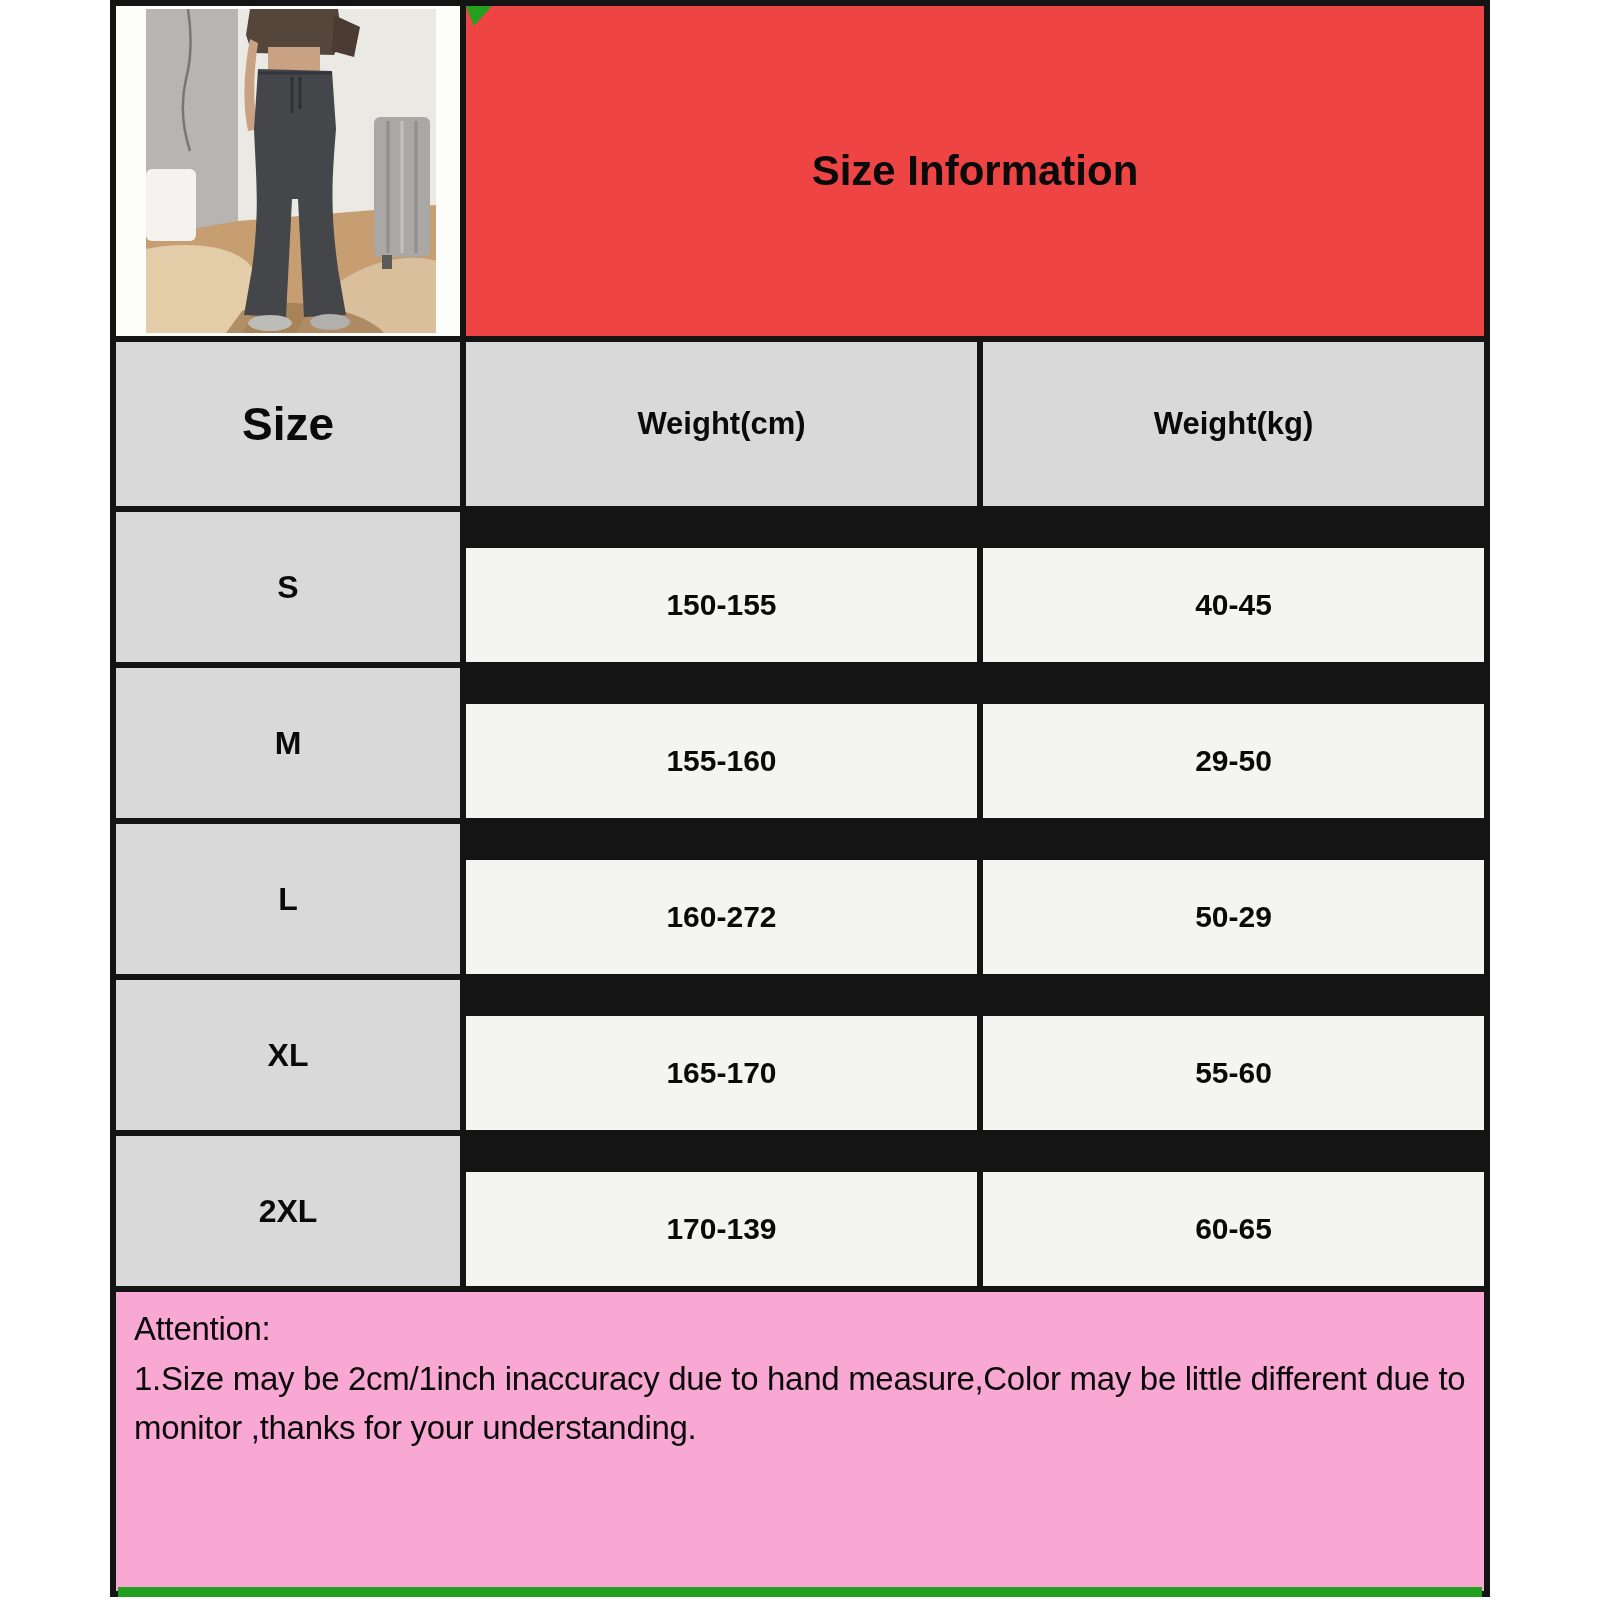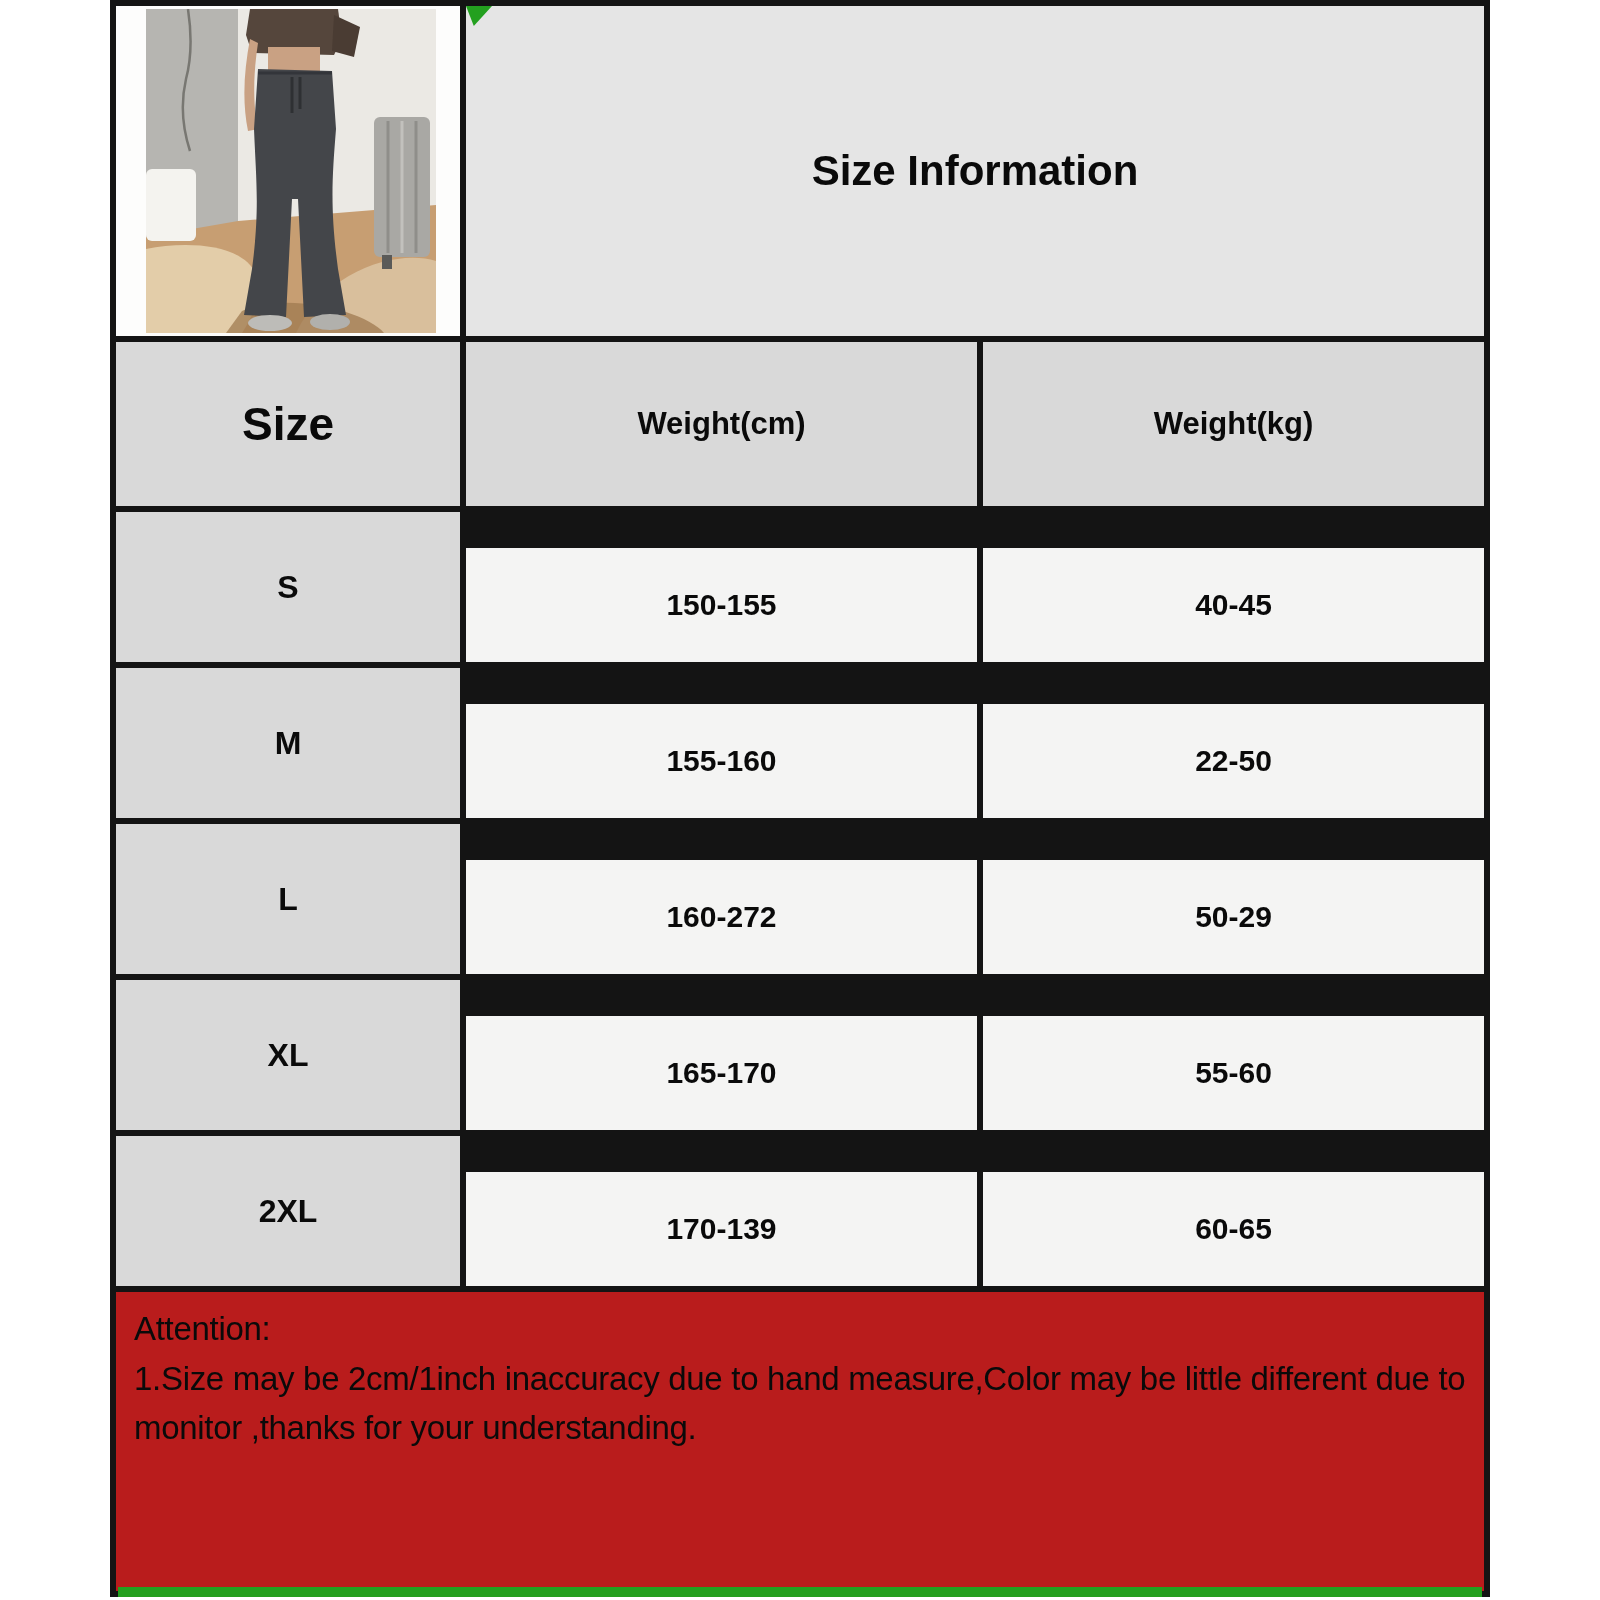--- a/index.html
+++ b/index.html
@@ -9,33 +9,33 @@
   }
   .grid{
     position:absolute;left:110px;top:0;width:1380px;height:1597px;
     background:#141414;display:grid;box-sizing:border-box;
     grid-template-columns:344px 511px 1fr;
     grid-template-rows:330px 164px repeat(5,150px) 1fr;
     gap:6px;padding:6px;
   }
   .cell{display:flex;align-items:center;justify-content:center;box-sizing:border-box;}
   .photo-cell{background:#fdfdfc;align-items:flex-start;justify-content:flex-start;}
-  .title-cell{background:#e5e5e5;grid-column:2/4;position:relative;}
+  .title-cell{background:#ef4444;grid-column:2/4;position:relative;}
   .title-text{font-size:42px;font-weight:bold;letter-spacing:0px;}
   .corner-flag{
     position:absolute;left:0;top:0;width:26px;height:20px;background:#23a01f;
     clip-path:polygon(0 0,100% 0,30% 100%);
   }
   .hdr{background:#d9d9d9;font-weight:bold;}
   .hdr-size{font-size:46px;}
   .hdr-col{font-size:31px;}
   .size-col{background:#d9d9d9;font-weight:bold;font-size:32px;}
   .val{background:#f4f4f3;font-weight:bold;font-size:30px;margin-top:36px;}
   .attention{
-    background:#b91c1c;grid-column:1/4;display:block;
+    background:#f9a8d4;grid-column:1/4;display:block;
     padding:12px 18px;font-size:33px;line-height:1.5;letter-spacing:-0.3px;
   }
   .attention p{margin:0;}
   .bottom-bar{
     position:absolute;left:8px;right:8px;bottom:0;height:10px;background:#23a01f;
   }
   .photo{margin:3px 0 0 30px;display:block;}
 </style>
 </head>
 <body>
@@ -88,21 +88,21 @@
   <div class="cell hdr hdr-size">Size</div>
   <div class="cell hdr hdr-col">Weight(cm)</div>
   <div class="cell hdr hdr-col">Weight(kg)</div>
 
   <div class="cell size-col">S</div>
   <div class="cell val">150-155</div>
   <div class="cell val">40-45</div>
 
   <div class="cell size-col">M</div>
   <div class="cell val">155-160</div>
-  <div class="cell val">22-50</div>
+  <div class="cell val">29-50</div>
 
   <div class="cell size-col">L</div>
   <div class="cell val">160-272</div>
   <div class="cell val">50-29</div>
 
   <div class="cell size-col">XL</div>
   <div class="cell val">165-170</div>
   <div class="cell val">55-60</div>
 
   <div class="cell size-col">2XL</div>

